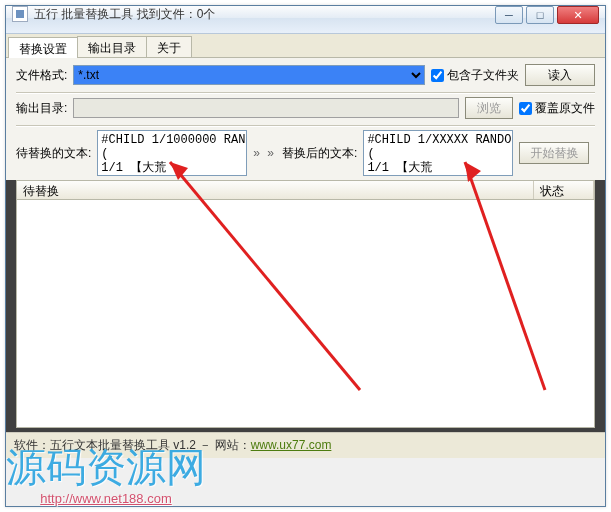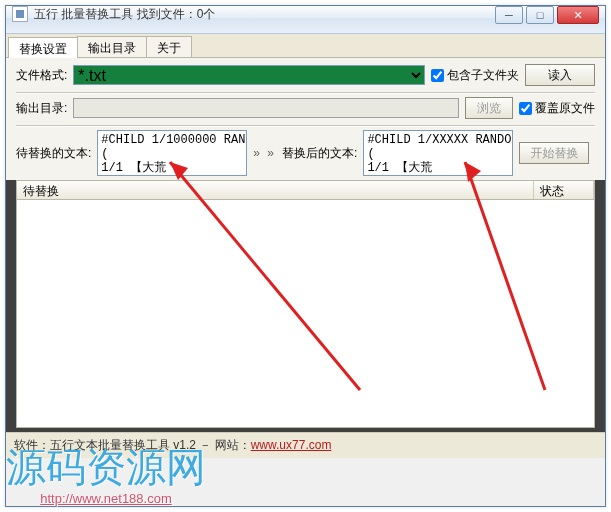--- a/index.html
+++ b/index.html
@@ -73,22 +73,22 @@
     padding:6px 10px 4px 10px;
   }
   .row {
     display:flex; align-items:center; gap:6px;
     margin-bottom:6px;
   }
   .label { white-space:nowrap; }
   select.ff {
     flex:1; height:20px;
     border:1px solid #7f9db9;
-    font-size:16px;
-    background:#15803d;
+    font-size:12px;
+    background:#3b82f6;
   }
   input[type=text].path {
     flex:1; height:20px;
     border:1px solid #a0a0a0;
     background:#e8e8e0;
   }
   .btn {
     height:22px; min-width:48px;
     border:1px solid #8b8b7a;
     background:linear-gradient(#fdfdfa,#e7e5d8);
@@ -130,21 +130,21 @@
     border:1px solid #b8b8a8; border-top:none;
     background:#fff;
     height:228px;
   }
   .status{
     padding:4px 8px; color:#333;
     background:#ece9d8;
     border-top:1px solid #cfccbe;
     font-size:12px;
   }
-  .status a{ color:#b91c1c; text-decoration:underline;}
+  .status a{ color:#4d7c0f; text-decoration:underline;}
   
   .arrow1,.arrow2{
     position:absolute; width:300px; height:260px; pointer-events:none;
   }
   .arrow1{ left:130px; top:150px; }
   .arrow2{ left:395px; top:150px; }
   .arrow1 line,.arrow2 line{ stroke:#e02020; stroke-width:3;}
   .arrow1 polygon,.arrow2 polygon{ fill:#e02020;}
   
   .watermark{

